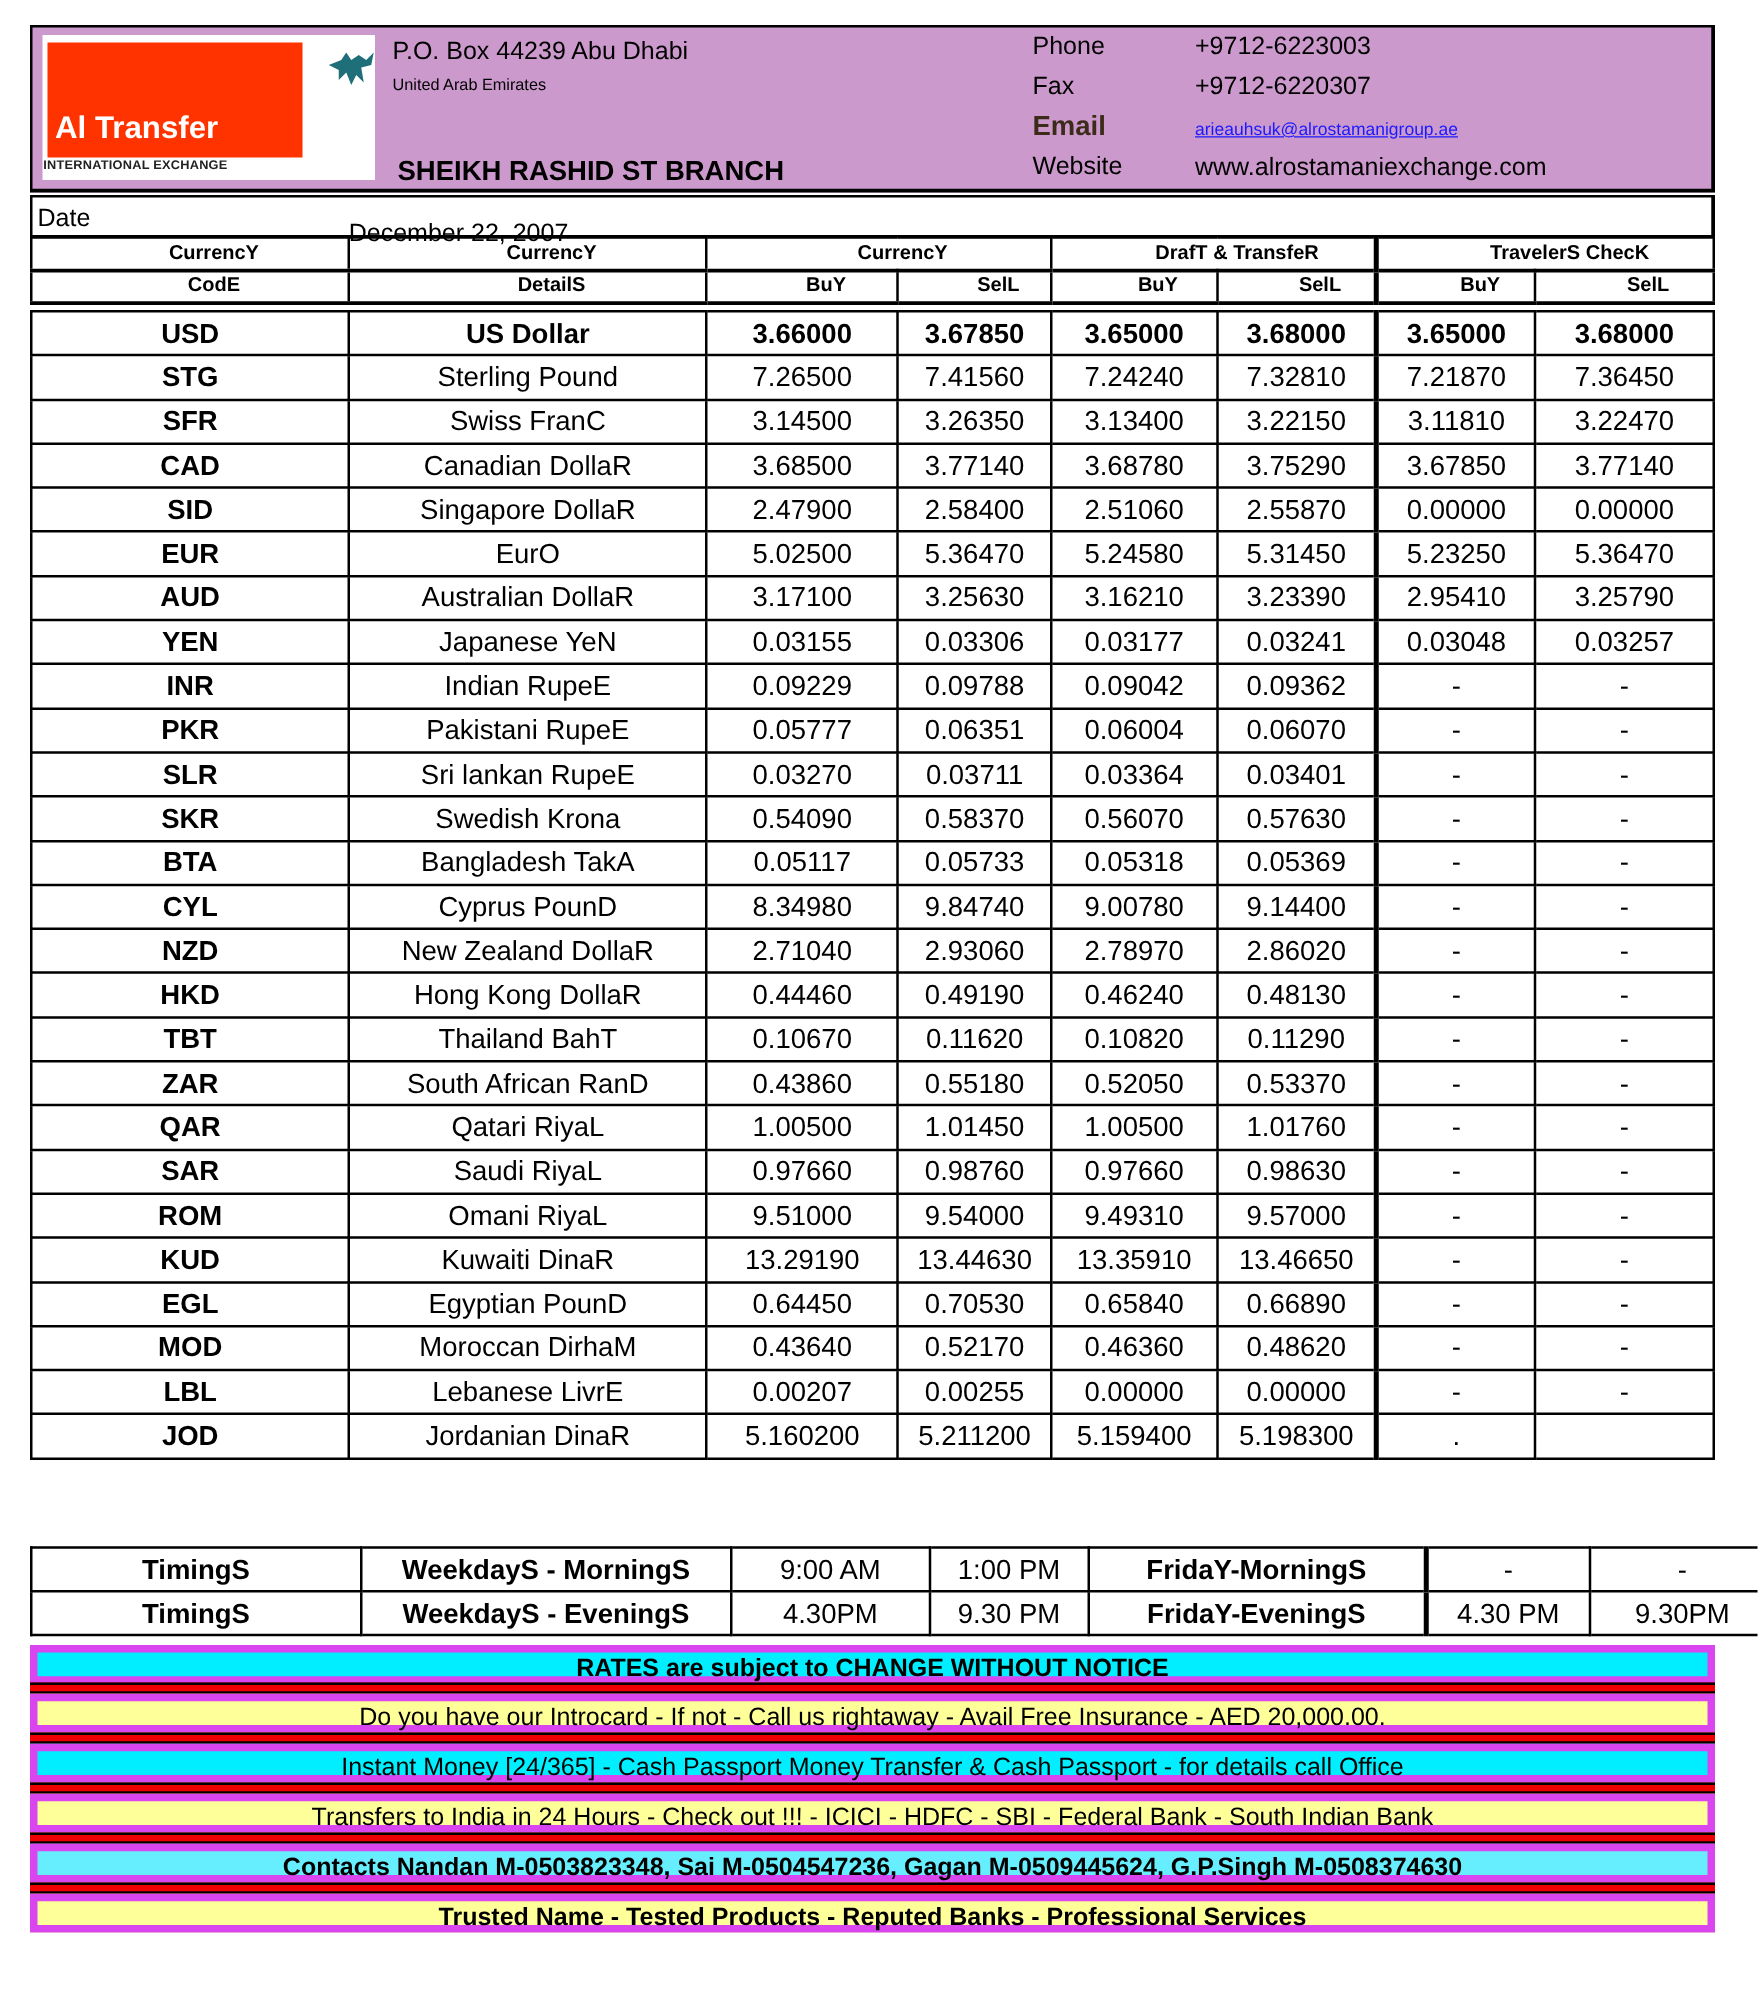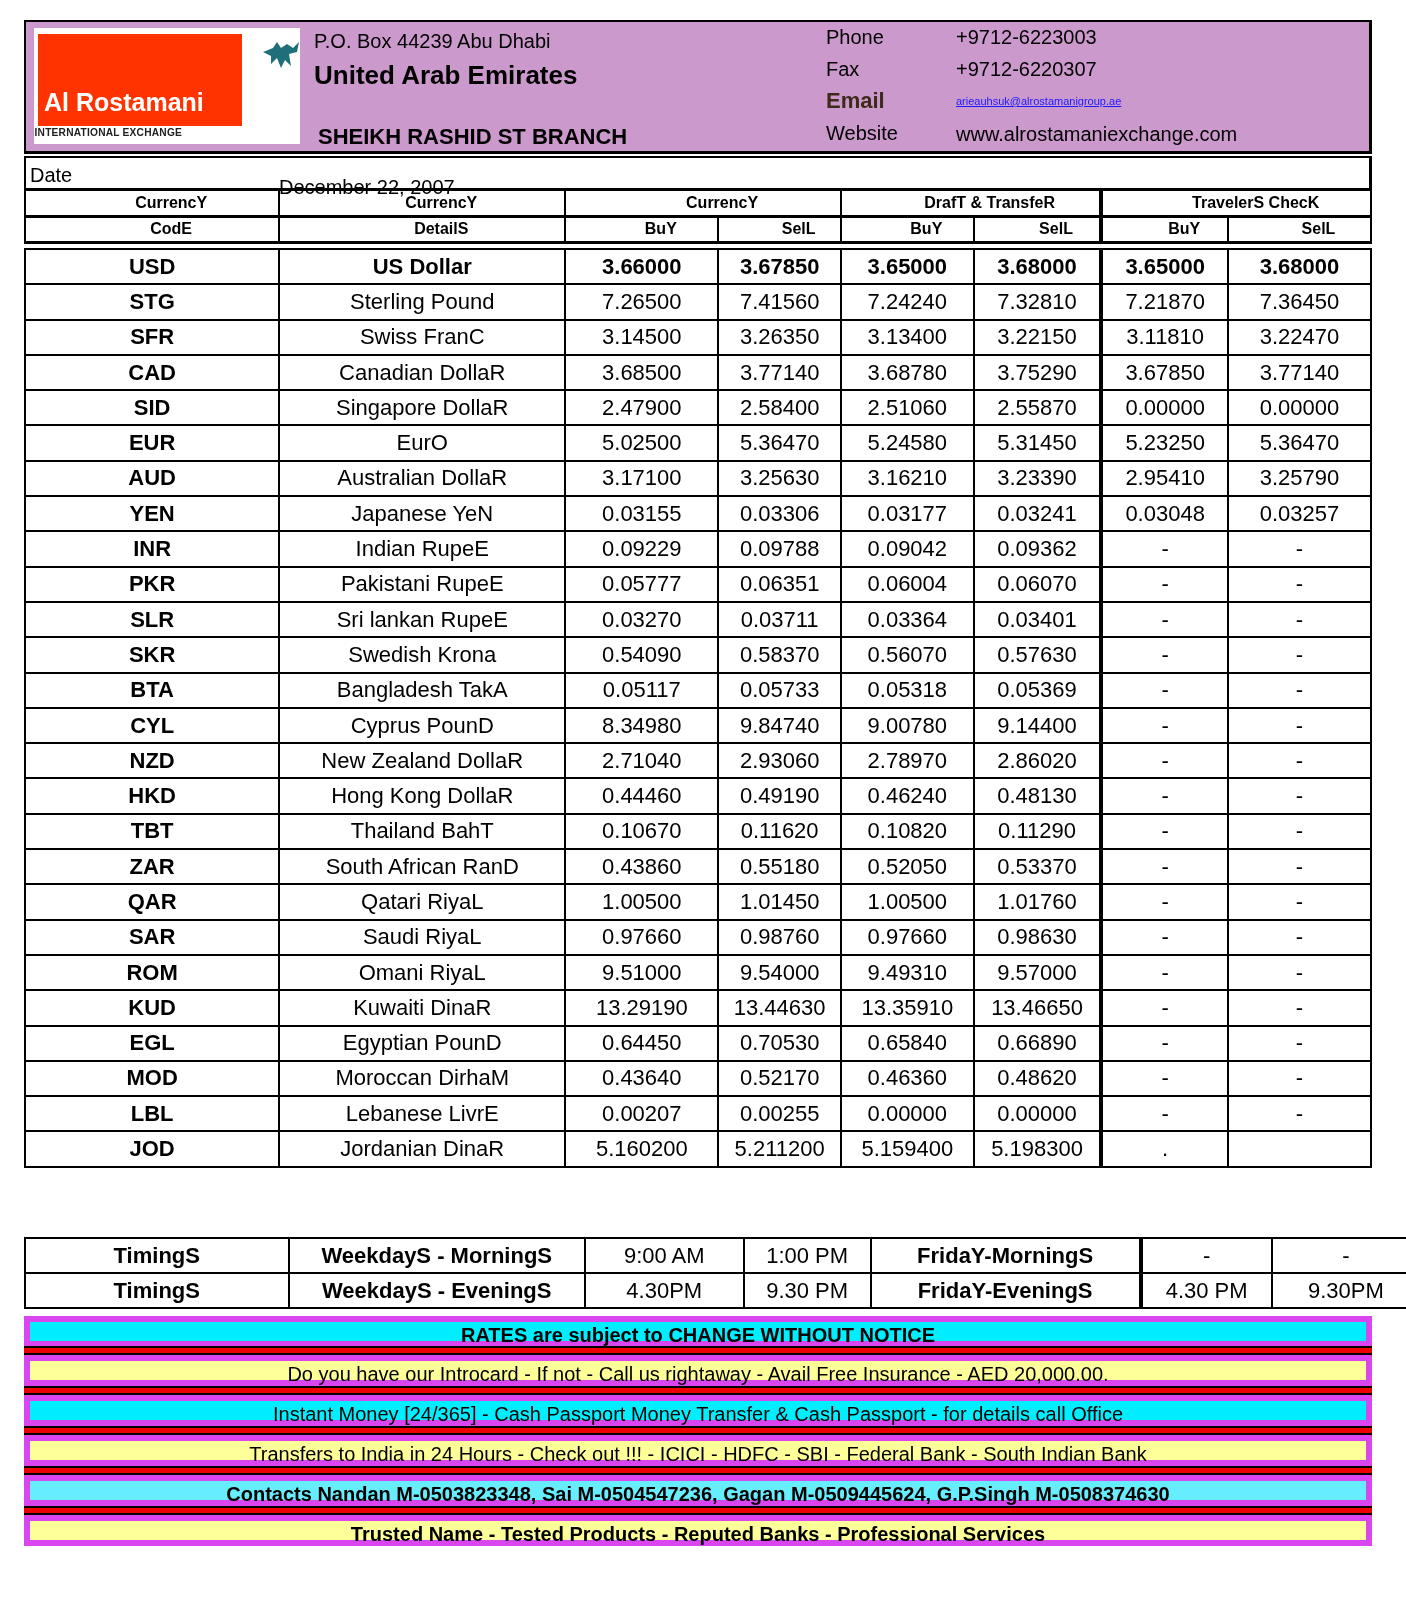--- a/index.html
+++ b/index.html
@@ -22,26 +22,26 @@
     font-family: "Liberation Sans", sans-serif; letter-spacing: 0px;
   }
   .logo-sub {
     position: absolute; left: 2px; top: 99px; font-size: 10px; font-weight: bold; color: #222;
     letter-spacing: 0.2px; transform: scaleX(1.02);
   }
   .logo-bird {
     position: absolute; left: 225px; top: 10px; width: 44px; height: 36px;
   }
   .addr1 { position: absolute; left: 288px; top: 8px; font-size: 20px; }
-  .addr2 { position: absolute; left: 288px; top: 38px; font-size: 26px; font-weight: bold; }
+  .addr2 { position: absolute; left: 288px; top: 38px; font-size: 13px; }
   .branch { position: absolute; left: 292px; top: 102px; font-size: 22px; font-weight: bold; }
   .c-label { position: absolute; left: 800px; font-size: 20px; }
   .c-value { position: absolute; left: 930px; font-size: 20px; }
   .c-email-label { font-weight: bold; color: #3d2b1a; font-size: 22px; }
-  .c-email-link { color: #1a1aff; text-decoration: underline; font-size: 11px; }
+  .c-email-link { color: #1a1aff; text-decoration: underline; font-size: 14px; }
 
   
   .tbl { position: absolute; border-collapse: collapse; table-layout: fixed; }
   .tbl td { border: 2px solid #000; text-align: center; vertical-align: middle; padding: 0; overflow: hidden; white-space: nowrap; }
 
   .date-row {
     position: absolute; left: 24px; top: 156px; width: 1348px; height: 34px;
     border: 2px solid #000; border-right-width: 3px; font-size: 20px;
   }
   .date-label { position: absolute; left: 4px; top: 6px; }
@@ -70,21 +70,21 @@
   .banner.yellow { background: #ffff99; }
   .banner.bold { font-weight: bold; }
   .red-bar { position: absolute; left: 24px; width: 1348px; height: 9px; background: #ee0000; border-top: 2px solid #000; border-bottom: 2px solid #000; }
 </style>
 </head>
 <body>
 
 <div class="header">
   <div class="logo-box">
     <div class="logo-red"></div>
-    <div class="logo-name">Al Rostamani</div>
+    <div class="logo-name">Al Transfer</div>
     <div class="logo-sub">INTERNATIONAL EXCHANGE</div>
     <svg class="logo-bird" viewBox="0 0 44 36">
       <path d="M4 14 L14 10 L18 4 L22 10 L28 6 L34 10 L40 4 L38 14 L30 16 L32 28 L26 22 L22 30 L18 20 L12 26 L12 18 Z" fill="#1f6f7a"></path>
     </svg>
   </div>
   <div class="addr1">P.O. Box 44239 Abu Dhabi</div>
   <div class="addr2">United Arab Emirates</div>
   <div class="branch">SHEIKH RASHID ST BRANCH</div>
 
   <div class="c-label" style="top:4px">Phone</div>

